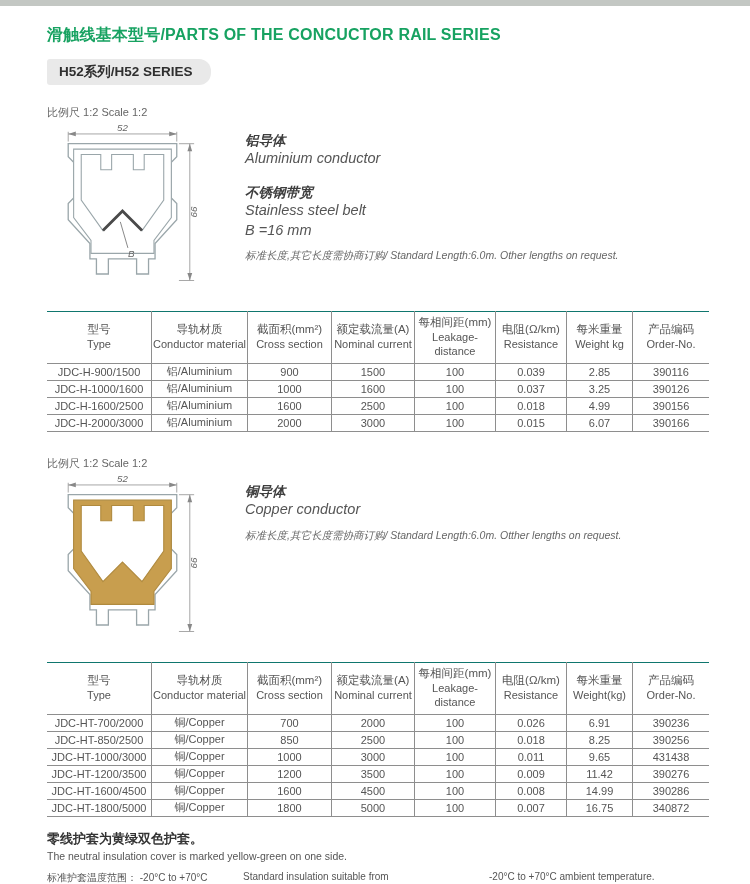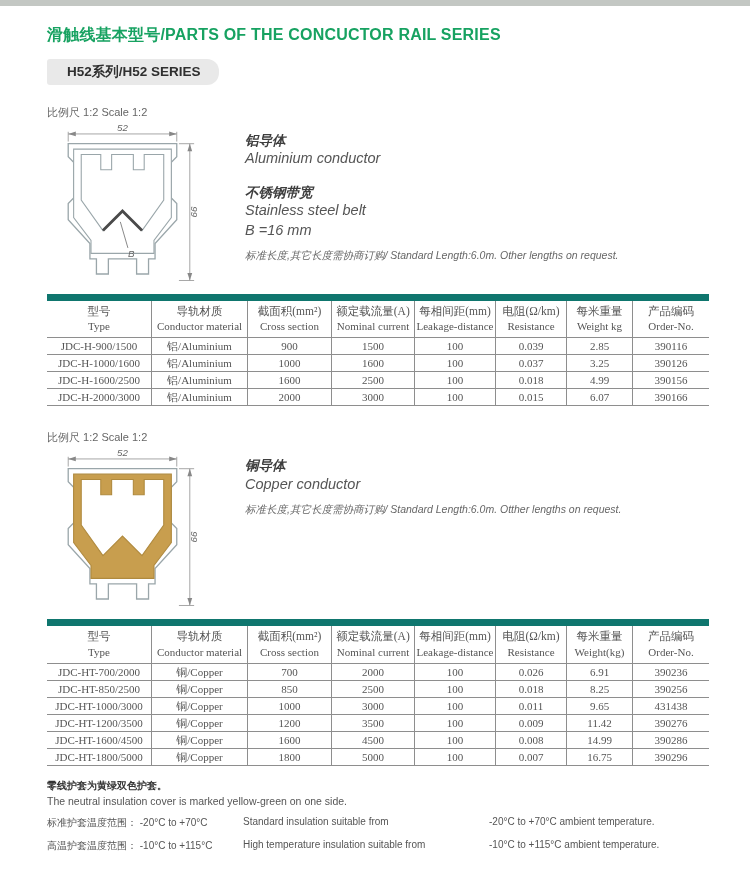--- a/index.html
+++ b/index.html
@@ -12,36 +12,36 @@
   .top-strip{height:6px;background:#c3c7c3;}
   .page{padding:0 47px;}
   .page-title{
     color:var(--accent,#17a261);
     font-size:16px;font-weight:bold;
     margin:19px 0 13px;letter-spacing:.2px;
   }
   .badge{
     display:inline-block;background:#e9e9e9;color:#2f2f2f;
     font-weight:bold;font-size:13.5px;line-height:1;
-    padding:6px 18px 6px 20px;border-radius:3px 12px 12px 3px;
+    padding:6px 18px 6px 12px;border-radius:3px 12px 12px 3px;
     margin-bottom:14px;
   }
   .scale-note{font-size:11px;color:#666;margin:6px 0 2px;}
   .section-row{display:flex;align-items:flex-start;font-style:italic;}
   svg.rail{width:152px;height:165px;margin-left:6px;flex:none;}
   .diagram-text{margin-left:40px;padding-top:10px;color:#555;}
   .cn-b{font-size:13.5px;font-weight:bold;color:#3e3e3e;line-height:1.3;}
   .en-l{font-size:14.5px;color:#555;line-height:1.35;}
   .blk{margin-top:15px;}
   .gap-lg{margin-top:46px;}
   .len-note{font-size:10.5px;color:#666;margin-top:9px;}
   table.spec{
     width:655px;border-collapse:collapse;table-layout:fixed;
-    margin-top:7px;
-    border-top:7px solid #0f766e;border-bottom:1px solid #8e8e8e;font-family:Liberation Serif, serif;
+    margin-top:24px;
+    border-top:1px solid #0f766e;border-bottom:1px solid #8e8e8e;
   }
   table.spec th,table.spec td{
     border-bottom:1px solid #8e8e8e;
     text-align:center;vertical-align:middle;
     font-weight:normal;color:#555;
   }
   table.spec th+th,table.spec td+td{border-left:1px solid #8e8e8e;}
   table.spec th{padding:3px 0 4px;}
   table.spec td{height:16px;font-size:11px;padding:0;}
   .h-cn{font-size:11.5px;line-height:1.35;}
@@ -49,21 +49,21 @@
   table.spec th:nth-child(1){width:104px;}
   table.spec th:nth-child(2){width:95px;}
   table.spec th:nth-child(3){width:83px;}
   table.spec th:nth-child(4){width:82px;}
   table.spec th:nth-child(5){width:80px;}
   table.spec th:nth-child(6){width:70px;}
   table.spec th:nth-child(7){width:65px;}
   table.spec th:nth-child(8){width:76px;}
   .sec2-note{margin-top:24px;}
   .footer{margin-top:13px;}
-  .f-title{font-size:10px;font-weight:bold;color:#333;}
+  .f-title{font-size:13px;font-weight:bold;color:#333;}
   .f-sub{font-size:10.5px;color:#555;margin-top:2px;}
   .temp-row{
     display:grid;grid-template-columns:196px 246px auto;
     font-size:10px;color:#555;margin-top:9px;
   }
   .dim-text{font-size:9px;fill:#666;}
 </style>
 </head>
 <body style="--accent: #17a261;">
 
@@ -318,21 +318,21 @@
           <td>390286</td>
         </tr>
         <tr>
           <td>JDC-HT-1800/5000</td>
           <td>铜/Copper</td>
           <td>1800</td>
           <td>5000</td>
           <td>100</td>
           <td>0.007</td>
           <td>16.75</td>
-          <td>390296</td>
+          <td>340872</td>
         </tr>
       </tbody>
   </table>
 
   <div class="footer">
     <div class="f-title">零线护套为黄绿双色护套。</div>
     <div class="f-sub">The neutral insulation cover is marked yellow-green on one side.</div>
 
     <div class="temp-row">
       <span>标准护套温度范围：  -20°C to +70°C</span>

